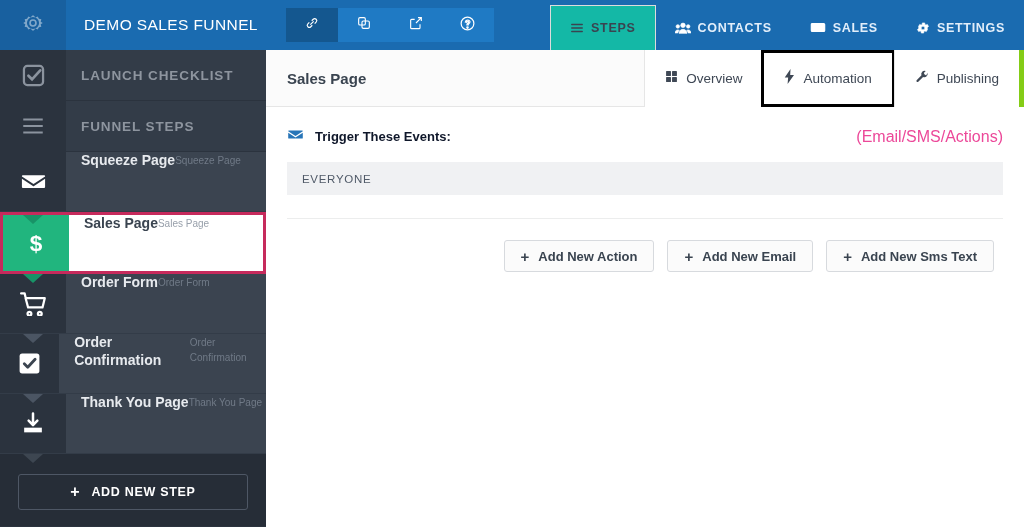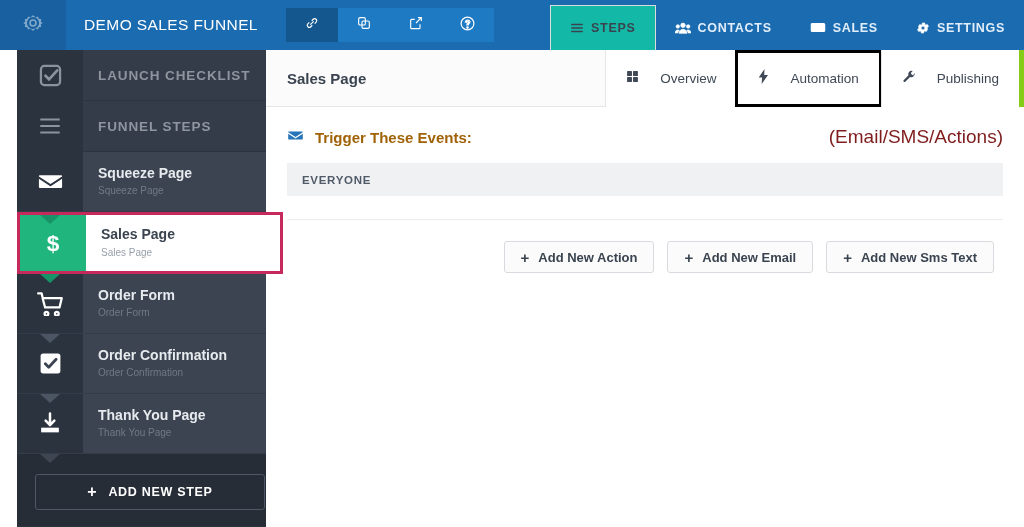--- a/index.html
+++ b/index.html
@@ -59,21 +59,21 @@
     border-top: 1px solid #dcdcdc;
     border-left: 1px solid #dcdcdc;
     border-right: 1px solid #dcdcdc;
   }
   .nav-tab .ico { display: flex; align-items: center; }
   .nav-tab.active .ico svg { fill: #3a4450; stroke: #3a4450; }
   .nav-tab .ico svg { fill: #ffffff; stroke: #ffffff; }
 
   
   #sidebar {
-    position: absolute; left: 17px; top: 50px;
+    position: absolute; left: 0; top: 50px;
     width: 266px; height: 477px;
     background: #2b333e;
   }
   .side-head {
     position: relative; height: 51px;
     display: flex; align-items: stretch;
     background: #333c48;
     border-bottom: 1px solid #2b333e;
   }
   .side-head .ic {
@@ -92,21 +92,21 @@
     background: #3b4450;
     border-bottom: 1px solid #333c48;
   }
   .step .ic {
     width: 66px; background: #2b333e;
     display: flex; align-items: center; justify-content: center;
     position: relative;
   }
   .step .ic svg { fill: #ffffff; }
   .step .txt {
-    display: flex; flex-direction: column; justify-content: center;
+    display: flex; flex-direction: row; justify-content: center;
     padding-left: 15px;
   }
   .step .t1 { color: #e7eaee; font-size: 14px; font-weight: bold; line-height: 1.25; }
   .step .t2 { color: #707a87; font-size: 10px; line-height: 1.5; margin-top: 1px; }
 
   
   .arrow-down {
     position: absolute; left: 23px; top: 0;
     width: 0; height: 0;
     border-left: 10px solid transparent;
@@ -158,53 +158,53 @@
   }
   .page-title {
     padding-left: 21px;
     color: #3a4450; font-size: 15px; font-weight: bold;
   }
   .subtabs {
     margin-left: auto; display: flex; align-items: stretch;
     height: 57px;
   }
   .subtab {
-    display: flex; align-items: center; gap: 21px;
+    display: flex; align-items: center; gap: 8px;
     padding: 0 20px;
     font-size: 13.5px; color: #3f4855;
     cursor: pointer; white-space: nowrap;
     border-left: 1px solid #e6e6e6;
     background: #ffffff;
   }
   .subtab:last-child { border-right: 5px solid #84cc16; }
   .subtab.highlight {
     border: 3px solid #000000;
     margin: 0 -1px;
   }
   .subtab svg { fill: #3f4855; stroke: none; }
 
   .content { padding: 0; }
   .trigger-row {
     display: flex; align-items: center;
     padding: 19px 21px 15px 21px;
   }
   .trigger-left { display: flex; align-items: center; gap: 11px; }
   .trigger-left .mail svg { fill: #2775b8; }
-  .trigger-title { color: #a16207; font-size: 15px; font-weight: bold; }
+  .trigger-title { color: #0f172a; font-size: 13px; font-weight: bold; }
   .trigger-right {
-    margin-left: auto; color: #7f1d1d; font-size: 19px;
+    margin-left: auto; color: #ec4899; font-size: 16px;
   }
 
   .everyone-bar {
     margin: 0 21px;
     height: 33px;
     background: #f0f1f3;
     display: flex; align-items: center;
     padding-left: 15px;
-    color: #505a68; font-size: 11.5px; font-weight: bold; letter-spacing: .7px;
+    color: #505a68; font-size: 11.5px; font-weight: normal; letter-spacing: .7px;
   }
 
   .sep { margin: 23px 21px 0 21px; height: 1px; background: #eceded; }
 
   .btn-row {
     display: flex; justify-content: flex-end; gap: 13px;
     padding: 21px 30px 0 21px;
   }
   .add-btn {
     height: 32px; padding: 0 16px;

